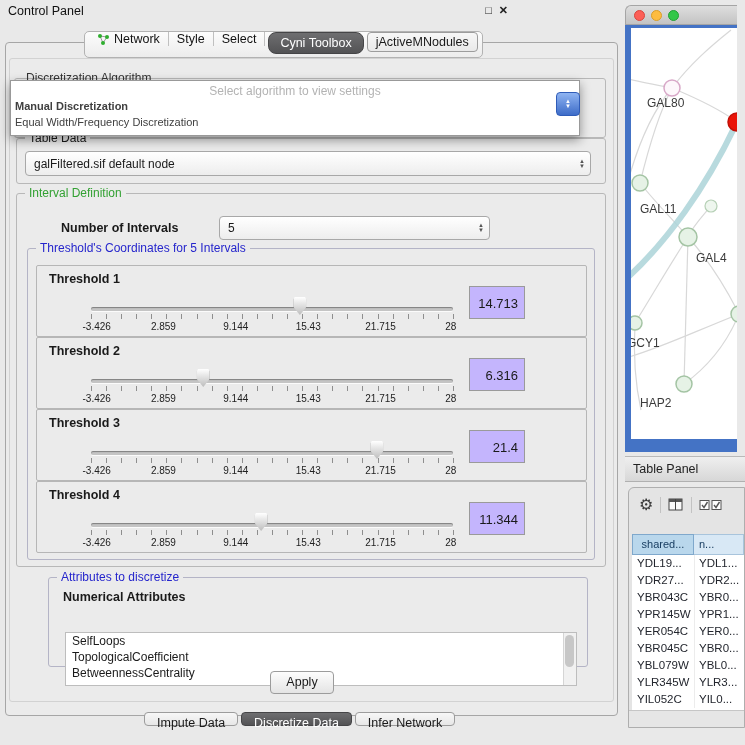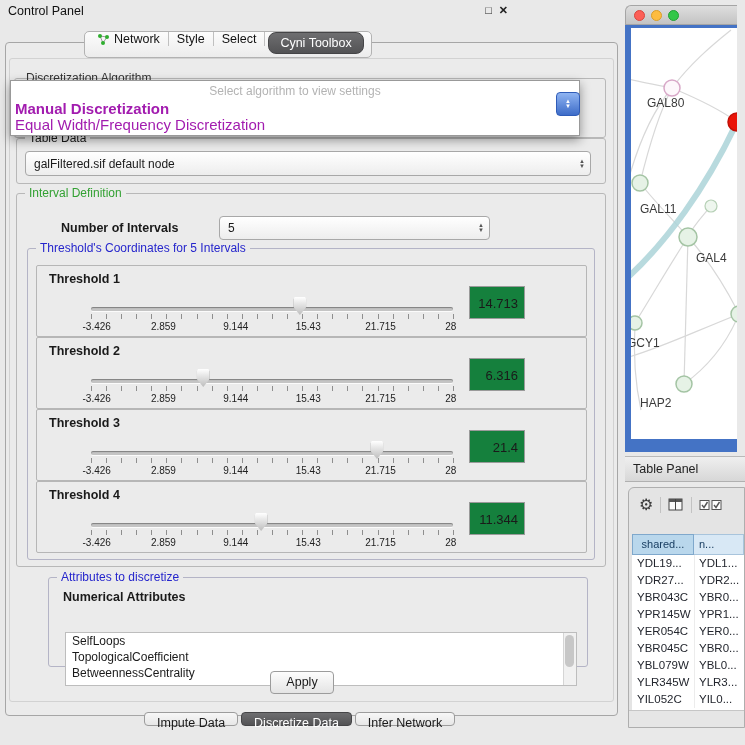--- a/index.html
+++ b/index.html
@@ -39,21 +39,21 @@
   .stepper{position:absolute;right:5px;top:50%;transform:translateY(-50%);
            display:flex;flex-direction:column;align-items:center;color:#555;
            font-size:6px;line-height:5px;}
 
   
   #algo-group{left:14px;top:78px;width:590px;height:58px;}
   #algo-group-title{left:26px;top:71px;font-size:12px;color:#333;}
   #algo-popup{left:10px;top:80px;width:568px;height:54px;background:#fff;border:1px solid #999;
               box-shadow:0 4px 10px rgba(0,0,0,.4);z-index:50;}
   #algo-hint{left:0;top:3px;width:100%;text-align:center;color:#b3b3b3;font-size:12px;}
-  .algo-opt{left:4px;font-size:15px;color:#a21caf;white-space:nowrap;}
+  .algo-opt{left:4px;font-size:11px;color:#404040;white-space:nowrap;}
   #algo-opt0{top:19px;font-weight:bold;}
   #algo-opt1{top:35px;}
   #algo-bluebtn{left:556px;top:92px;width:22px;height:22px;border-radius:4px;z-index:60;
                 background:linear-gradient(#8fb4f2,var(--accent-blue));border:1px solid #2f5cb8;
                 display:flex;flex-direction:column;align-items:center;justify-content:center;
                 color:#fff;font-size:6px;line-height:5px;}
 
   
   #tabledata-group{left:16px;top:138px;width:588px;height:44px;}
   #tabledata-combo{left:8px;top:12px;width:564px;height:23px;}
@@ -73,21 +73,21 @@
   .ticks{position:absolute;left:0;right:-1px;top:18px;height:5px;
          background-image:repeating-linear-gradient(90deg,#8e8e8e 0,#8e8e8e 1px,transparent 1px,transparent 15.08px);}
   .thumb{position:absolute;top:1px;width:13px;height:18px;transform:translateX(-50%);
          background:linear-gradient(#ffffff,#bdbdbd);
          clip-path:polygon(10% 0,90% 0,100% 14%,100% 55%,50% 100%,0 55%,0 14%);
          filter:drop-shadow(0 0 1px rgba(0,0,0,.6));}
   .scales{position:absolute;left:0;top:25px;width:100%;height:12px;}
   .scl{position:absolute;transform:translateX(-50%);font-size:10px;color:#222;white-space:nowrap;}
   .scl-first{transform:translateX(-30%);}
   .scl-last{transform:translateX(-70%);}
-  .thr-value{position:absolute;left:432px;top:20px;width:56px;height:33px;background:#15803d;
+  .thr-value{position:absolute;left:432px;top:20px;width:56px;height:33px;background:#c4b5fd;
              border:1px solid #9a9a9a;font-size:13px;text-align:right;line-height:33px;
              padding-right:6px;box-sizing:border-box;}
 
   
   #attr-group{left:48px;top:577px;width:538px;height:88px;border-color:#b4b4c6;}
   #attr-label{left:14px;top:12px;font-size:12.5px;font-weight:bold;}
   #attr-list{left:16px;top:30px;width:510px;height:52px;background:#fff;border:1px solid #bdbdbd;overflow:hidden;margin-top:24px;}
   .attr-item{font-size:12px;line-height:16px;padding-left:6px;white-space:nowrap;}
   #attr-scroll{position:absolute;right:0;top:0;width:12px;height:100%;background:#f1f1f1;border-left:1px solid #d5d5d5;}
   #attr-thumbbar{position:absolute;left:1px;top:2px;width:9px;height:32px;background:#c7c7c7;border-radius:5px;}
@@ -154,20 +154,21 @@
         <circle cx="6" cy="10" r="2" fill="#2fae2f"></circle>
       </svg>
       <span>Network</span>
     </span>
     <span class="tab-div"></span>
     <span class="tab-plain">Style</span>
     <span class="tab-div"></span>
     <span class="tab-plain">Select</span>
     <span class="tab-div"></span>
     <span class="tab-dark">Cyni Toolbox</span>
+    <span class="tab-boxed">jActiveMNodules</span>
   </div>
 
   <div class="abs group" id="algo-group"></div>
   <span class="abs" id="algo-group-title">Discretization Algorithm</span>
 
   <div class="abs" id="algo-popup">
     <div class="abs" id="algo-hint">Select algorithm to view settings</div>
     <div class="abs algo-opt" id="algo-opt0">Manual Discretization</div>
     <div class="abs algo-opt" id="algo-opt1">Equal Width/Frequency Discretization</div>
   </div>

